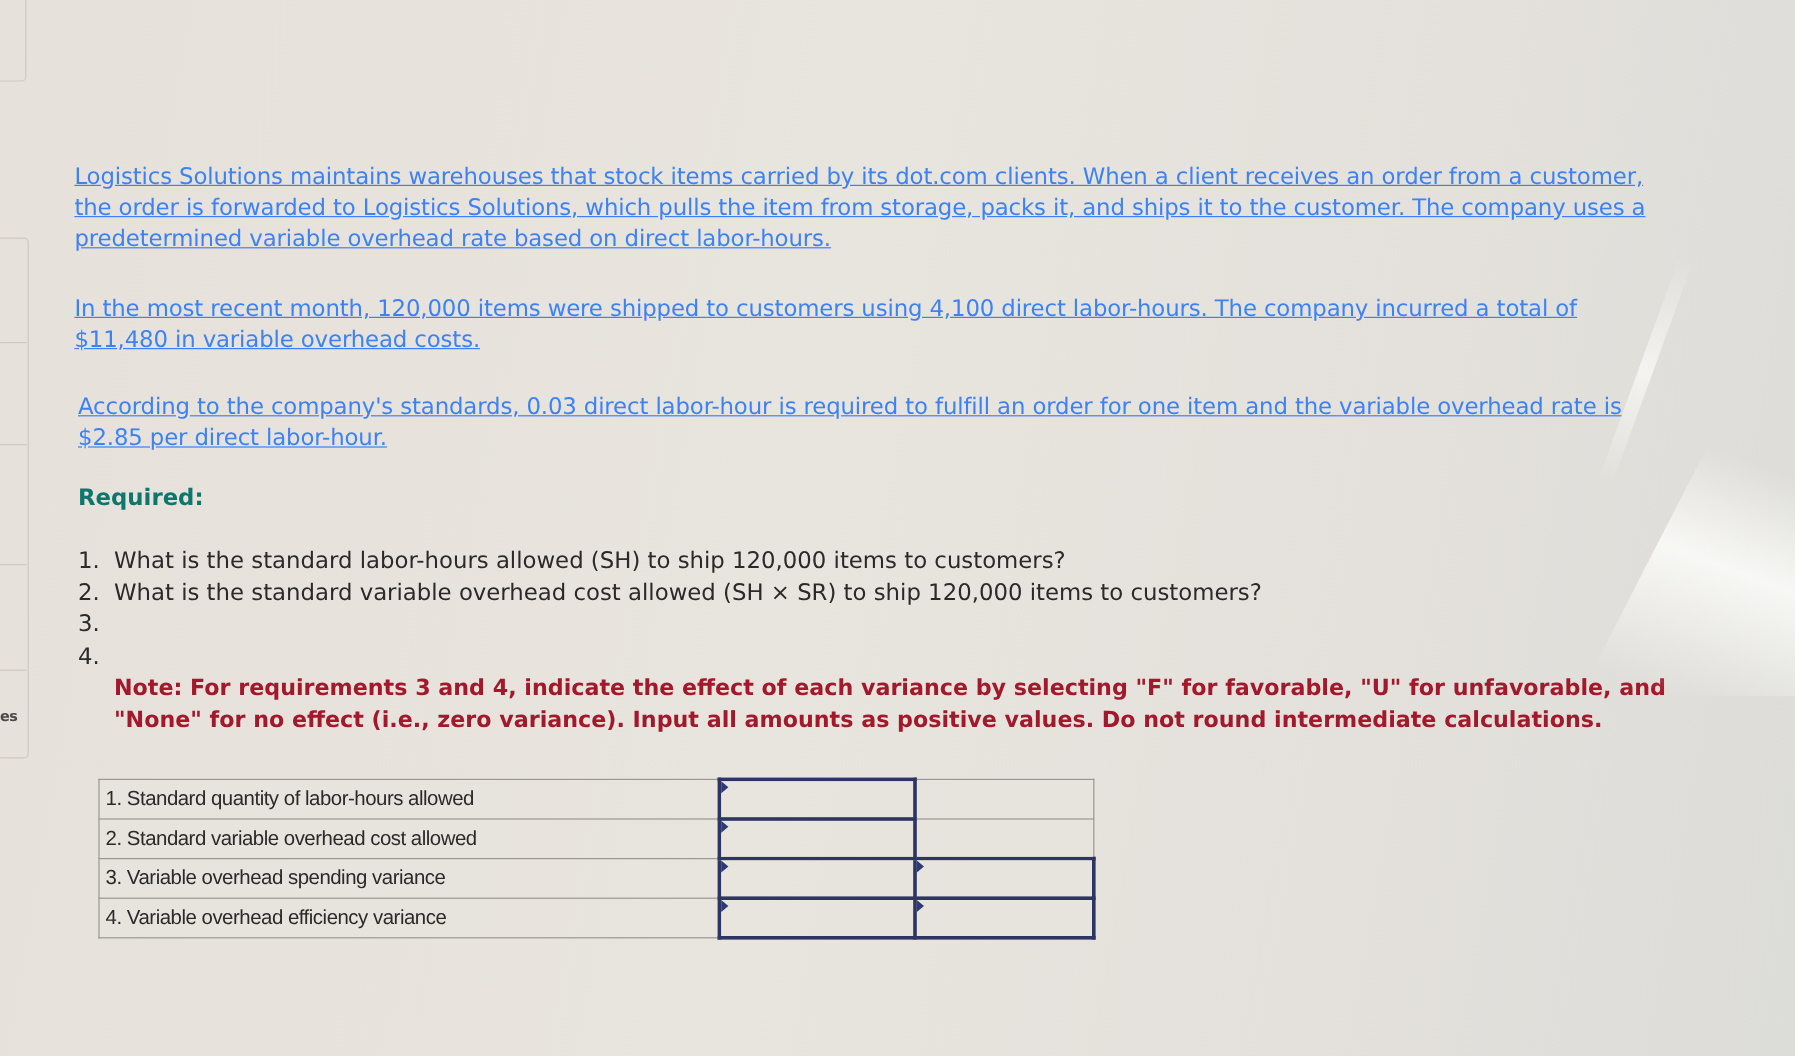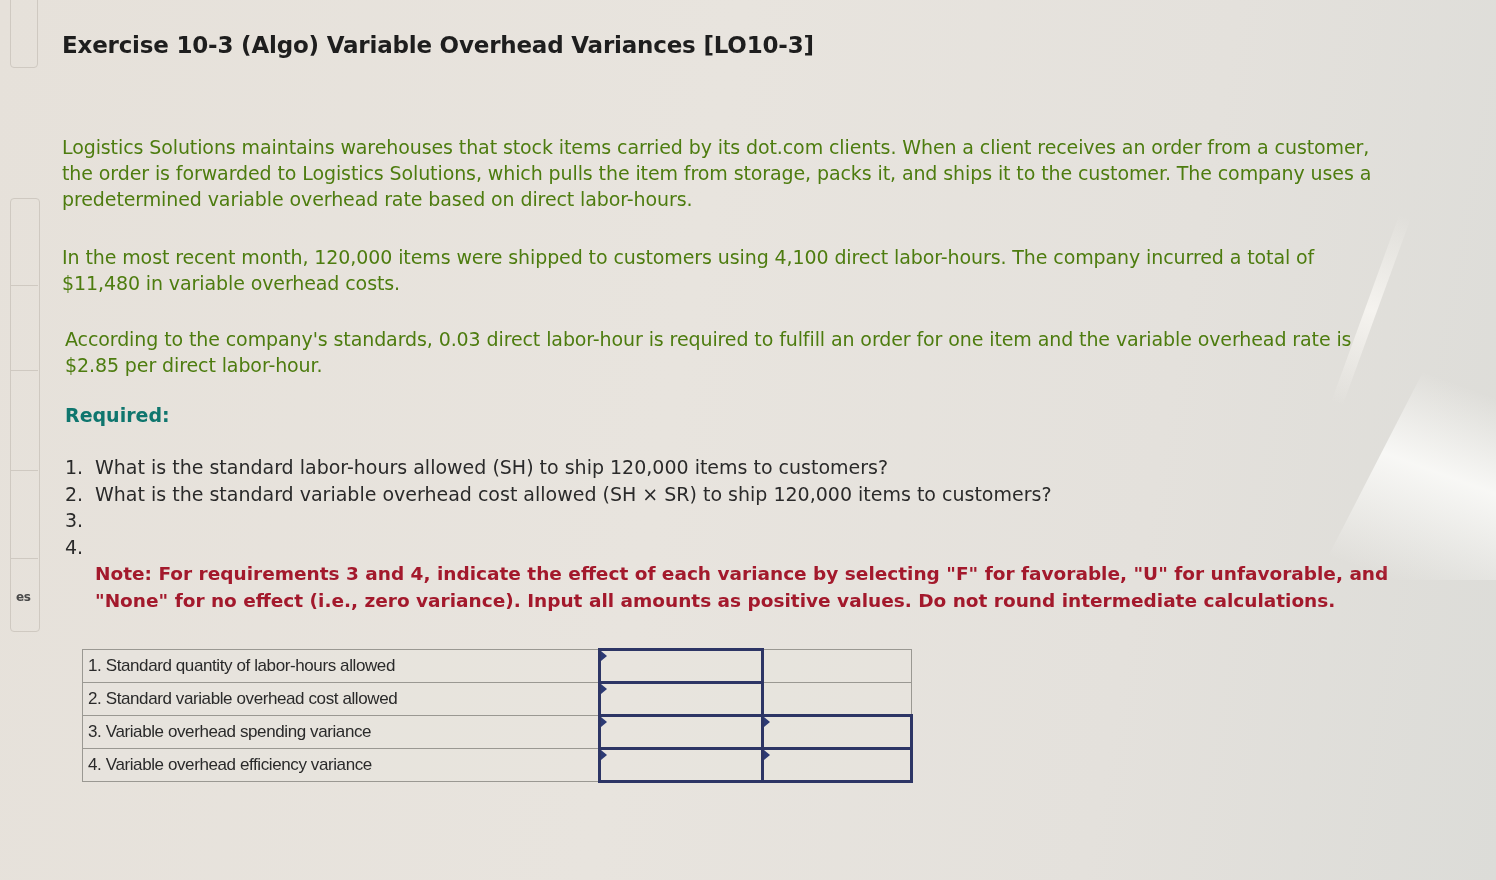--- a/index.html
+++ b/index.html
@@ -11,21 +11,21 @@
       height: 880px;
       overflow: hidden;
       position: relative;
       background: linear-gradient(100deg, #e6e1da 0%, #e8e4de 45%, #e4e1dc 75%, #dcdcd8 100%);
       font-family: "DejaVu Sans", "Liberation Sans", sans-serif;
       color: #2a2a2a;
     }
     
     .sidebar {
       position: absolute;
-      left: 16px;
+      left: 0;
       top: 0;
       width: 24px;
       height: 880px;
       padding-left: 32px;
     }
     .sidebar-top-box {
       position: absolute;
       left: -6px;
       top: -4px;
       width: 26px;
@@ -67,26 +67,27 @@
     .title {
       font-size: 23px;
       font-weight: bold;
       color: #1e1e1e;
       margin: 4px 0 0 0;
       letter-spacing: -0.2px;
     }
     .para {
       font-size: 19px;
       line-height: 26px;
-      color: #4d7c0f;
+      color: #3b82f6;
       margin: 0;
       position: absolute;
       left: 0;
       width: 1330px;
       letter-spacing: -0.1px;
+      text-decoration: underline;
     }
     .required {
       position: absolute;
       left: 3px;
       top: 376px;
       font-size: 19px;
       font-weight: bold;
       color: #0f766e;
     }
     .q-list {
@@ -201,21 +202,20 @@
   <div class="sidebar-top-box"></div>
   <div class="sidebar-panel"></div>
   <div class="sidebar-divider" style="top:285px"></div>
   <div class="sidebar-divider" style="top:370px"></div>
   <div class="sidebar-divider" style="top:470px"></div>
   <div class="sidebar-divider" style="top:558px"></div>
   <span class="sidebar-label">es</span>
 </div>
 
 <div class="content">
-  <h1 class="title">Exercise 10-3 (Algo) Variable Overhead Variances [LO10-3]</h1>
 
   <p class="para" style="top:106px">Logistics Solutions maintains warehouses that stock items carried by its dot.com clients. When a client receives an order from a customer, the order is forwarded to Logistics Solutions, which pulls the item from storage, packs it, and ships it to the customer. The company uses a predetermined variable overhead rate based on direct labor-hours.</p>
   <p class="para" style="top:216px">In the most recent month, 120,000 items were shipped to customers using 4,100 direct labor-hours. The company incurred a total of $11,480 in variable overhead costs.</p>
   <p class="para" style="top:298px; left:3px">According to the company's standards, 0.03 direct labor-hour is required to fulfill an order for one item and the variable overhead rate is $2.85 per direct labor-hour.</p>
 
   <div class="required">Required:</div>
 
   <ol class="q-list">
     <li>
       <span class="q-num">1.</span>

